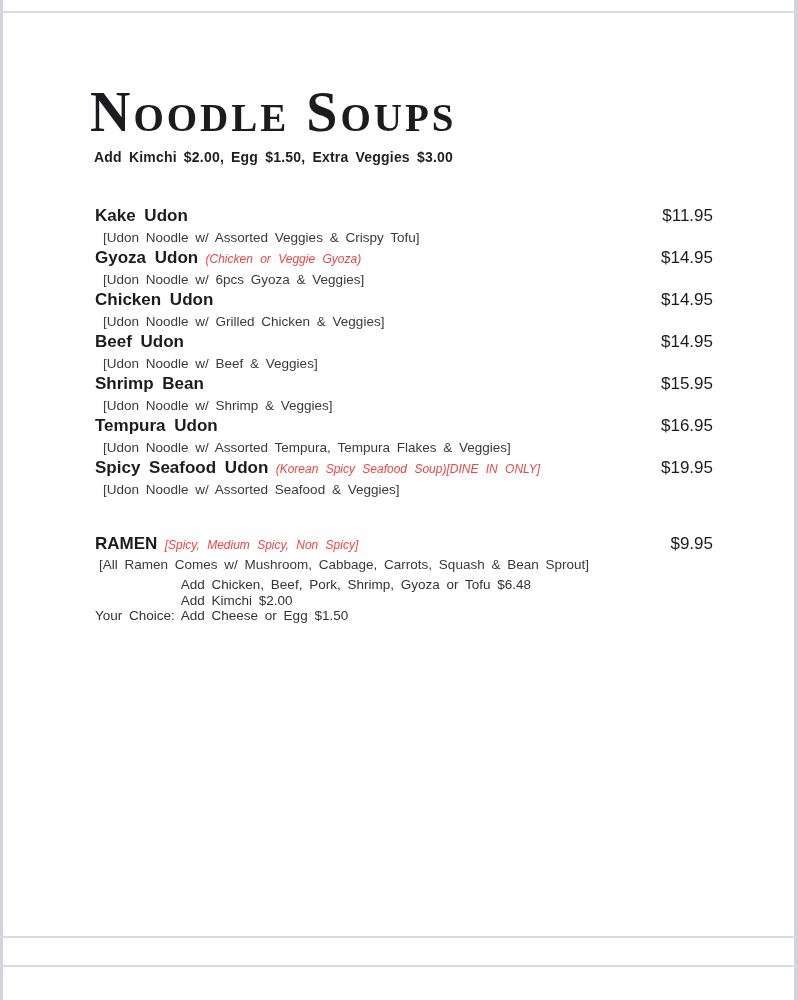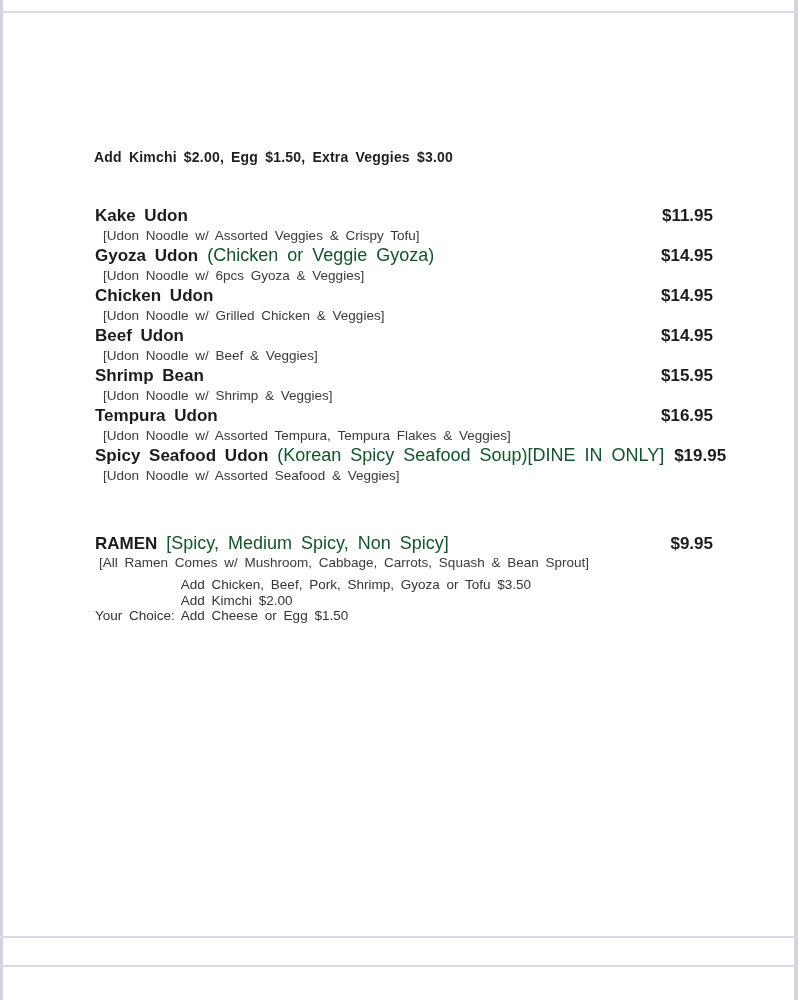--- a/index.html
+++ b/index.html
@@ -33,22 +33,22 @@
     position:absolute;left:94px;top:149px;
     font-size:14px;font-weight:bold;
     letter-spacing:0.2px;word-spacing:3px;
     color:#1f1f22;
     white-space:nowrap;
   }
   .items{position:absolute;left:95px;top:205px;width:618px;}
   .item{margin:0;}
   .item-row{display:flex;justify-content:space-between;align-items:baseline;line-height:21px;white-space:nowrap;}
   .item-name{font-size:17px;font-weight:bold;word-spacing:4px;color:#1c1c1e;}
-  .item-suffix{font-size:18px;font-weight:normal;word-spacing:4px;color:#14532d;}
-  .item-price{font-size:17px;font-weight:bold;color:#1c1c1e;margin-left:10px;}
+  .item-suffix{font-size:12px;font-weight:normal;word-spacing:4px;color:#ef4444;font-style:italic;}
+  .item-price{font-size:17px;font-weight:normal;color:#1c1c1e;margin-left:10px;}
   .item-desc{
     font-size:13.5px;line-height:19px;
     padding-left:8px;color:#3a3a3c;
     word-spacing:3px;white-space:nowrap;
   }
   .ramen{position:absolute;left:95px;top:528px;width:618px;}
   .ramen .item-row{line-height:19px;}
   .ramen .item-price{margin-top:6px;margin-left:39px;}
   .ramen .item-desc{padding-left:4px;}
 
@@ -64,20 +64,21 @@
 </head>
 <body>
 
 <div class="page">
   <div class="edge-left"></div>
   <div class="edge-right"></div>
   <div class="rule rule-top"></div>
   <div class="rule rule-bottom1"></div>
   <div class="rule rule-bottom2"></div>
 
+  <div class="title">Noodle Soups</div>
   <div class="subtitle">Add Kimchi $2.00, Egg $1.50, Extra Veggies $3.00</div>
 
   <div class="items">
 
     <div class="item">
       <div class="item-row">
         <span><span class="item-name">Kake Udon</span><span class="item-suffix"></span></span>
         <span class="item-price">$11.95</span>
       </div>
       <div class="item-desc">[Udon Noodle w/ Assorted Veggies &amp; Crispy Tofu]</div>
@@ -139,18 +140,18 @@
         <span class="item-name">RAMEN</span><span class="item-suffix"> [Spicy, Medium Spicy, Non Spicy]</span>
         <div class="item-desc">[All Ramen Comes w/ Mushroom, Cabbage, Carrots, Squash &amp; Bean Sprout]</div>
       </span>
       <span class="item-price">$9.95</span>
     </div>
   </div>
 
   <div class="your-choice">
     <div class="yc-label">Your Choice:</div>
     <div class="yc-lines">
-      <div>Add Chicken, Beef, Pork, Shrimp, Gyoza or Tofu $3.50</div>
+      <div>Add Chicken, Beef, Pork, Shrimp, Gyoza or Tofu $6.48</div>
       <div>Add Kimchi $2.00</div>
       <div>Add Cheese or Egg $1.50</div>
     </div>
   </div>
 </div>
 
 </body></html>

